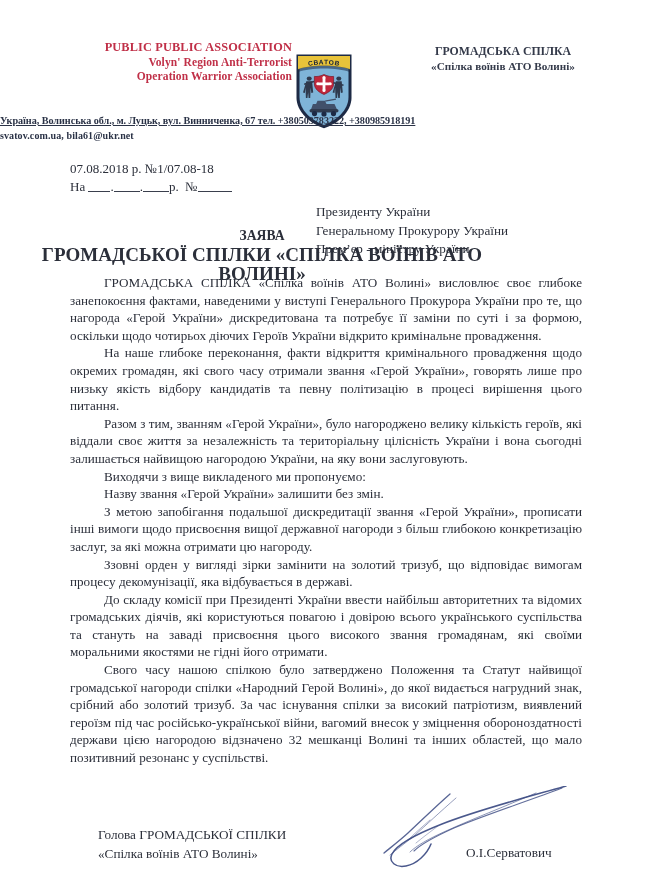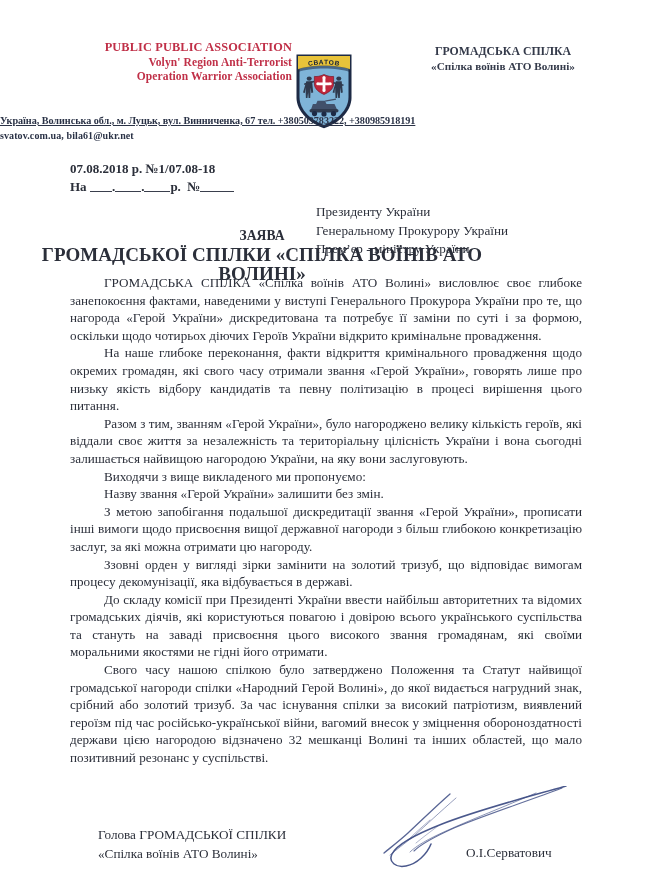--- a/index.html
+++ b/index.html
@@ -102,21 +102,20 @@
     top: 160px;
     width: 650px;
     height: 58px;
   }
   .meta-left {
     position: absolute;
     left: 70px;
     top: 0;
     font-size: 13px;
     line-height: 18px;
-    font-weight: bold;
   }
   .meta-left .blank {
     display: inline-block;
     border-bottom: 1px solid #3a3f4d;
     height: 12px;
     vertical-align: -1px;
   }
   .b1 { width: 22px; }
   .b2 { width: 26px; }
   .b3 { width: 26px; }

